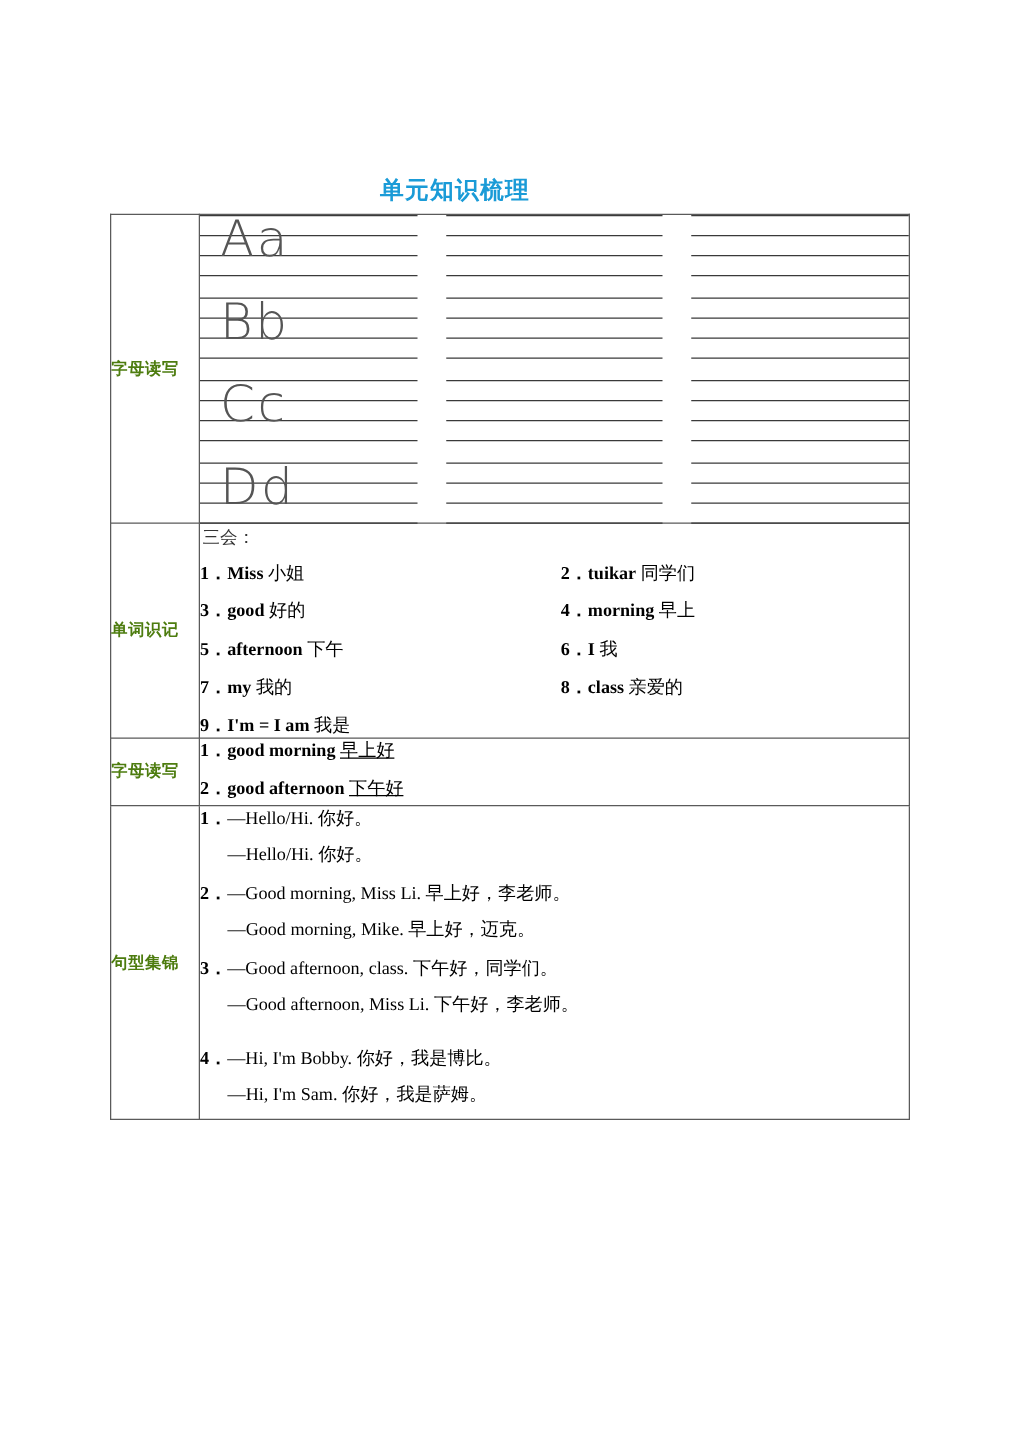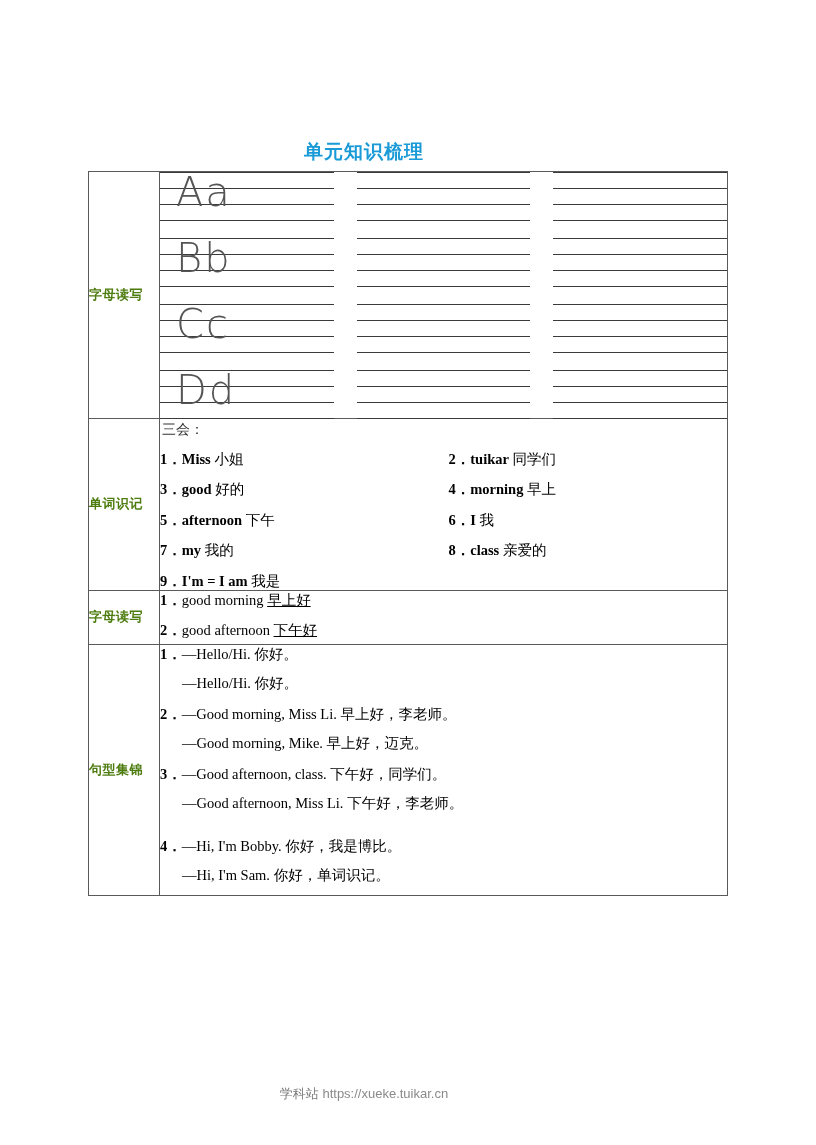--- a/index.html
+++ b/index.html
@@ -132,21 +132,21 @@
     grid-column: 1 / span 2;
   }
 
   
   .phrase-list .phrase {
     font-size: 14.5px;
     margin-bottom: 11px;
   }
   .phrase-list .phrase:last-child { margin-bottom: 4px; }
   .phrase .num { font-weight: bold; }
-  .phrase .en { font-weight: normal; }
+  .phrase .en { font-weight: bold; }
   .phrase .cn { font-weight: normal; text-decoration: underline; }
 
   
   .sent-list .pair {
     margin-bottom: 12px;
   }
   .sent-list .pair:last-child { margin-bottom: 2px; margin-top: 24px; }
   .sent-line {
     font-size: 14.5px;
     margin-bottom: 10px;
@@ -363,28 +363,24 @@
             <div class="sent-line reply">
               <span class="en">—Good afternoon, Miss Li.</span>&nbsp;<span class="cn">下午好，李老师。</span>
             </div>
           </div>
 
           <div class="pair">
             <div class="sent-line">
               <span class="num">4．</span><span class="en">—Hi, I'm Bobby.</span>&nbsp;<span class="cn">你好，我是博比。</span>
             </div>
             <div class="sent-line reply">
-              <span class="en">—Hi, I'm Sam.</span>&nbsp;<span class="cn">你好，单词识记。</span>
+              <span class="en">—Hi, I'm Sam.</span>&nbsp;<span class="cn">你好，我是萨姆。</span>
             </div>
           </div>
 
         </div>
       </td>
     </tr>
   </tbody>
     </table>
 
-  <div class="footer">
-    <span class="brand">学科站</span>
-    <span>https://xueke.tuikar.cn</span>
-  </div>
 
 </div>
 
 </body></html>

